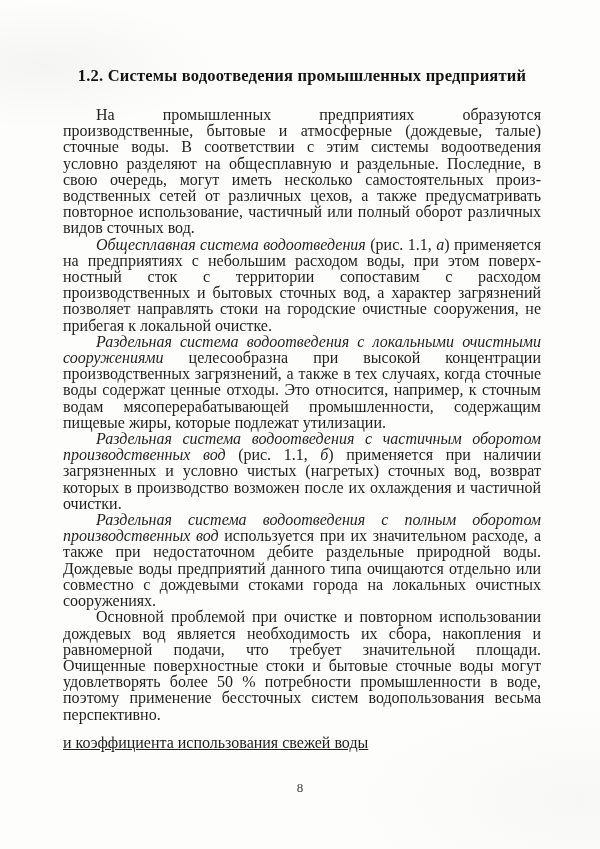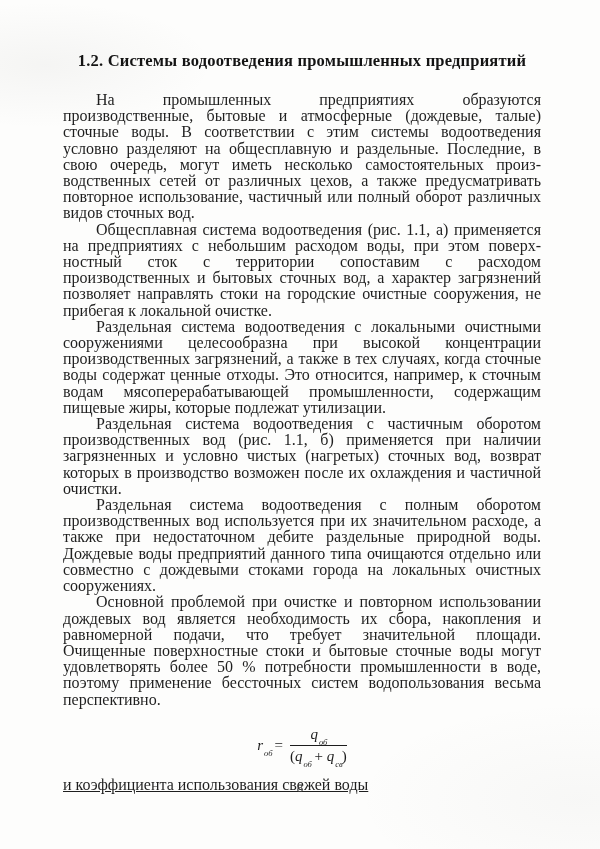--- a/index.html
+++ b/index.html
@@ -7,30 +7,30 @@
   .page {
     width: 600px; height: 849px; position: relative; overflow: hidden;
     margin: 0 auto;
     background:
       radial-gradient(240px 90px at 45px 65px, rgba(110,110,105,0.06), rgba(110,110,105,0) 70%),
       radial-gradient(320px 140px at 580px 800px, rgba(110,110,105,0.04), rgba(110,110,105,0) 70%),
       #fdfdfc;
     font-family: "Liberation Serif", serif;
     color: #222;
   }
-  .content { position: absolute; left: 63px; top: 51px; width: 478px; }
+  .content { position: absolute; left: 63px; top: 66px; width: 478px; }
   .title {
     font-size: 16.5px; font-weight: bold; text-align: center;
     margin: 0 0 21px 0; color: #141414; letter-spacing: 0.2px;
   }
   .para {
     margin: 0; font-size: 16px; line-height: 16.2px;
     text-align: justify; text-indent: 33px; color: #1f1f1f;
   }
-  .para .it { }
+  .para .it { font-style: italic; }
   .closing { text-indent: 0; margin-top: 12px; text-align: left; text-decoration: underline; }
   .formula-row {
     display: flex; justify-content: center; align-items: center;
     margin: 18px 0 0 0; font-size: 15px; color: #1c1c1c;
   }
   .formula-row .fvar { font-style: italic; font-family: "Liberation Serif", serif; }
   .formula-row sub {
     font-size: 8.5px; font-style: italic; line-height: 0;
     position: relative; top: 2px; left: 1px;
   }
@@ -53,27 +53,19 @@
 
     <div id="document-body">
         <p class="para"><span>На промышленных предприятиях образуются производственные, быто­вые и атмосферные (дождевые, талые) сточные воды. В соответствии с этим системы водоотведения условно разделяют на общесплавную и раздельные. Последние, в свою очередь, могут иметь несколько самостоя­тельных произ­водственных сетей от различных цехов, а также предусмат­ривать повторное использование, частичный или полный оборот различных видов сточных вод.</span></p>
         <p class="para"><span class="it">Общесплавная система водоотведения</span><span> (рис. 1.1, </span><span class="it">а</span><span>) применяется на предприятиях с небольшим расходом воды, при этом поверх­ностный сток с территории сопоставим с расходом производственных и бытовых сточных вод, а характер загрязнений позволяет направлять стоки на городские очист­ные сооружения, не прибегая к локальной очистке.</span></p>
         <p class="para"><span class="it">Раздельная система водоотведения с локальными очистными соору­жениями</span><span> целесообразна при высокой концентрации производственных за­грязнений, а также в тех случаях, когда сточные воды содержат ценные отхо­ды. Это относится, например, к сточным водам мясоперераба­тывающей про­мышленности, содержащим пищевые жиры, которые подлежат утилизации.</span></p>
         <p class="para"><span class="it">Раздельная система водоотведения с частичным оборотом производ­ственных вод</span><span> (рис. 1.1, </span><span class="it">б</span><span>) применяется при наличии загрязненных и условно чистых (нагретых) сточных вод, возврат которых в производство возможен после их охлаждения и частичной очистки.</span></p>
         <p class="para"><span class="it">Раздельная система водоотведения с полным оборотом производст­венных вод</span><span> используется при их значительном расходе, а также при недоста­точном дебите раздельные природной воды. Дождевые воды предприятий данного типа очищаются отдельно или совместно с дождевыми стоками го­рода на локальных очистных сооружениях.</span></p>
         <p class="para"><span>Основной проблемой при очистке и повторном использовании дожде­вых вод является необходимость их сбора, накопления и равномер­ной пода­чи, что требует значитель­ной площади. Очищенные поверхностные стоки и бытовые сточные воды могут удовлетво­рять более 50 % потребности про­мышленности в воде, поэтому применение бессточных систем водопользова­ния весьма перспек­тивно.</span></p>
       </div>
 
-    <div class="formula-row">
-      <span class="fvar"><span>r</span><sub>об</sub></span>
-      <span class="f-eq">=</span>
-      <span class="frac">
-        <span class="num fvar"><span>q</span><sub>об</sub></span>
-        <span class="den fvar"><span style="font-style:normal">(</span><span>q</span><sub>об</sub><span style="font-style:normal"> + </span><span>q</span><sub>св</sub><span style="font-style:normal">)</span></span>
-      </span>
-    </div>
 
     <p class="para closing">и коэффициента использования свежей воды</p>
 
   </div>
 
   <div class="page-num">8</div>
 </div>
 
 </body></html>

